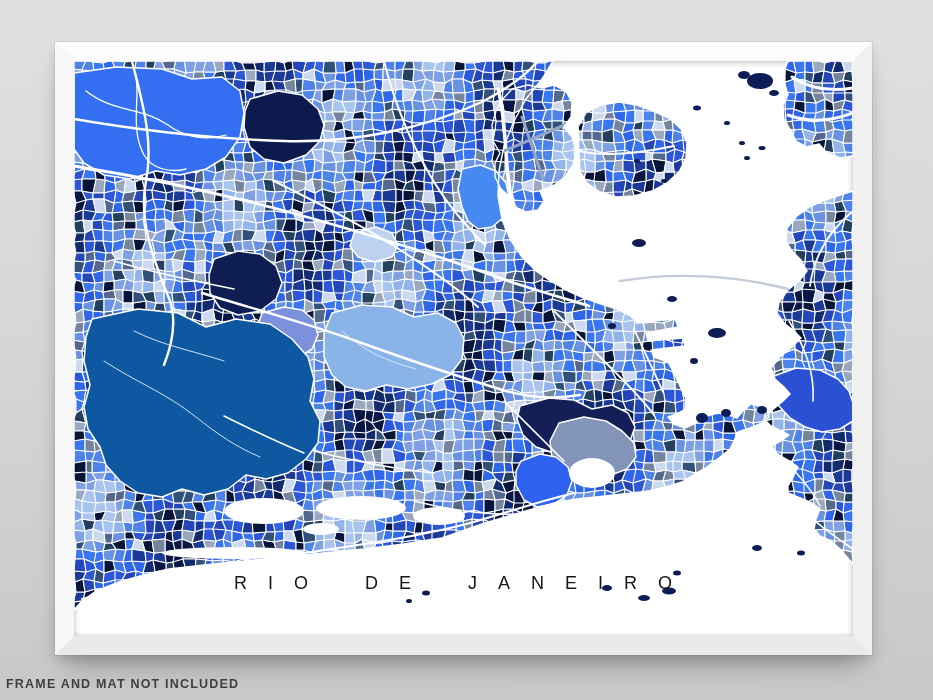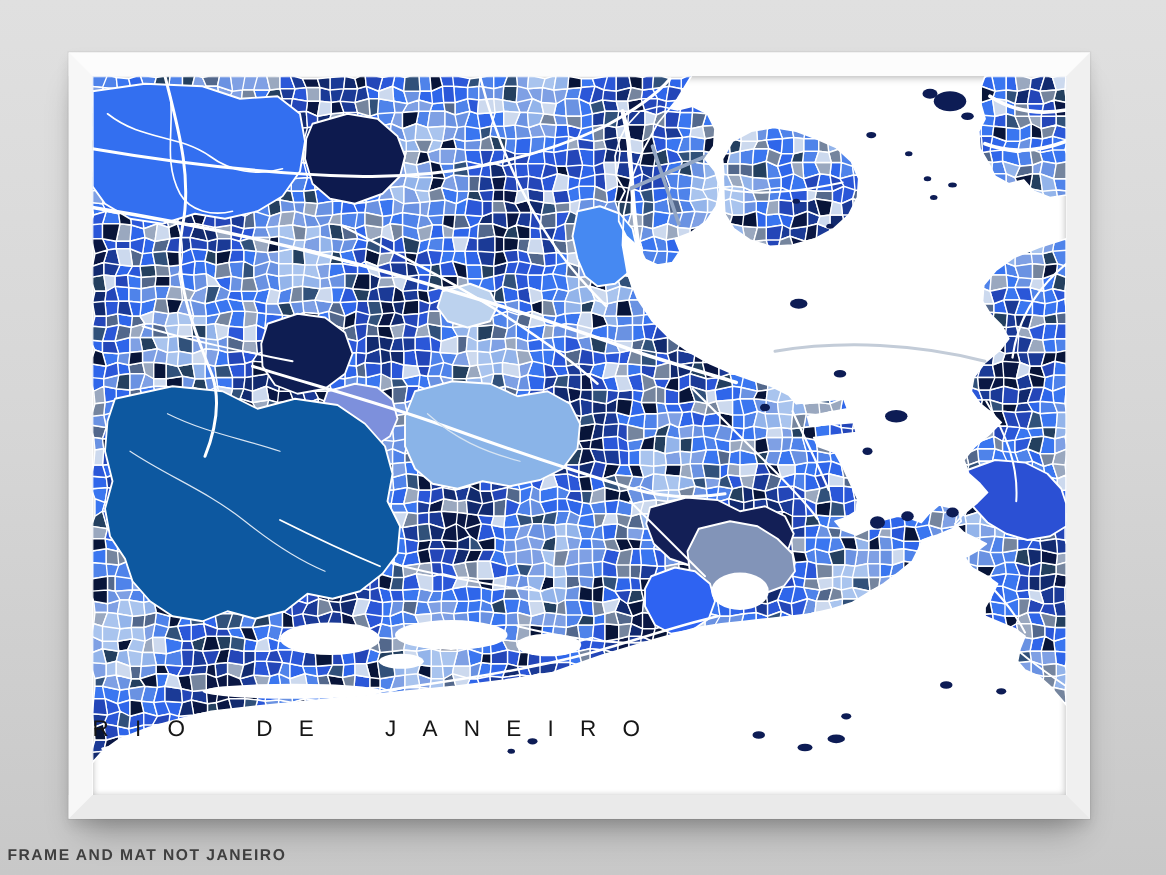--- a/index.html
+++ b/index.html
@@ -5,21 +5,21 @@
   html,body{margin:0;padding:0;background:#cfcfcf;}
   .wall{position:relative;width:933px;height:700px;overflow:hidden;
         background:linear-gradient(180deg,#e0e0e0 0%,#d7d7d7 45%,#c8c8c8 100%);
         font-family:"Liberation Sans",sans-serif;}
   .frame{position:absolute;left:55px;top:42px;width:817px;height:613px;box-sizing:border-box;
          background:#ffffff;border:19px solid;border-color:#fcfcfc #f0f0f0 #eaeaea #f7f7f7;
          box-shadow:0 18px 26px -10px rgba(0,0,0,.30),0 5px 10px rgba(0,0,0,.10),0 0 0 1px rgba(0,0,0,.05);}
   .print{position:relative;width:779px;height:575px;background:#ffffff;
          box-shadow:inset 0 2px 6px rgba(0,0,0,.20),inset -2px -1px 5px rgba(0,0,0,.07),inset 2px 0 4px rgba(0,0,0,.05);}
   .print svg{position:absolute;left:0;top:0;display:block;}
-  .map-title{position:absolute;left:0;right:0;top:512px;text-align:left;
+  .map-title{position:absolute;left:0;right:0;top:512px;text-align:center;
              font-size:18px;font-weight:400;letter-spacing:21px;word-spacing:10px;
              color:#161616;white-space:nowrap;}
   .caption{position:absolute;left:6px;top:677px;font-size:12.5px;font-weight:600;
            letter-spacing:1.2px;color:#3f3f3f;}
 </style>
 </head>
 <body>
 
 <div class="wall">
   <div class="frame">
@@ -146,14 +146,14 @@
               <path d="M427,40 L438,28 L454,24 L468,27 L480,24 L492,30 L498,42 L497,56 L490,66 L498,76 L502,90 L499,104 L491,116 L479,125 L466,130 L470,140 L464,149 L452,151 L441,146 L436,136 L427,128 L421,116 L421,102 L426,92 L419,80 L418,64 L422,50 Z"></path>
               <path d="M512,52 L527,44 L545,41 L563,44 L579,50 L595,57 L607,68 L613,82 L612,97 L605,111 L593,122 L578,130 L560,135 L542,136 L526,131 L513,122 L505,109 L503,94 L505,78 L504,66 Z"></path>
               <path d="M714,0 L779,0 L779,95 L766,97 L753,92 L745,83 L733,86 L722,80 L717,70 L710,58 L709,44 L714,34 L710,20 L711,8 Z"></path>
               <path d="M779,130 L757,137 L737,145 L723,155 L713,167 L712,180 L718,190 L727,199 L733,210 L726,219 L714,229 L705,241 L703,252 L710,262 L720,270 L727,277 L718,286 L706,296 L697,307 L701,318 L710,326 L716,333 L708,341 L697,350 L690,358 L697,365 L707,370 L715,374 L707,380 L698,385 L703,393 L714,399 L724,406 L719,416 L714,425 L714,432 L726,437 L738,442 L746,448 L742,458 L740,468 L746,475 L757,480 L766,488 L772,495 L779,503 Z"></path>
             </clipPath>
           </defs>
         </svg>
       <div class="map-title">RIO DE JANEIRO</div>
     </div>
   </div>
-  <div class="caption">FRAME AND MAT NOT JANEIRO</div>
+  <div class="caption">FRAME AND MAT NOT INCLUDED</div>
 </div>
 
 </body></html>

